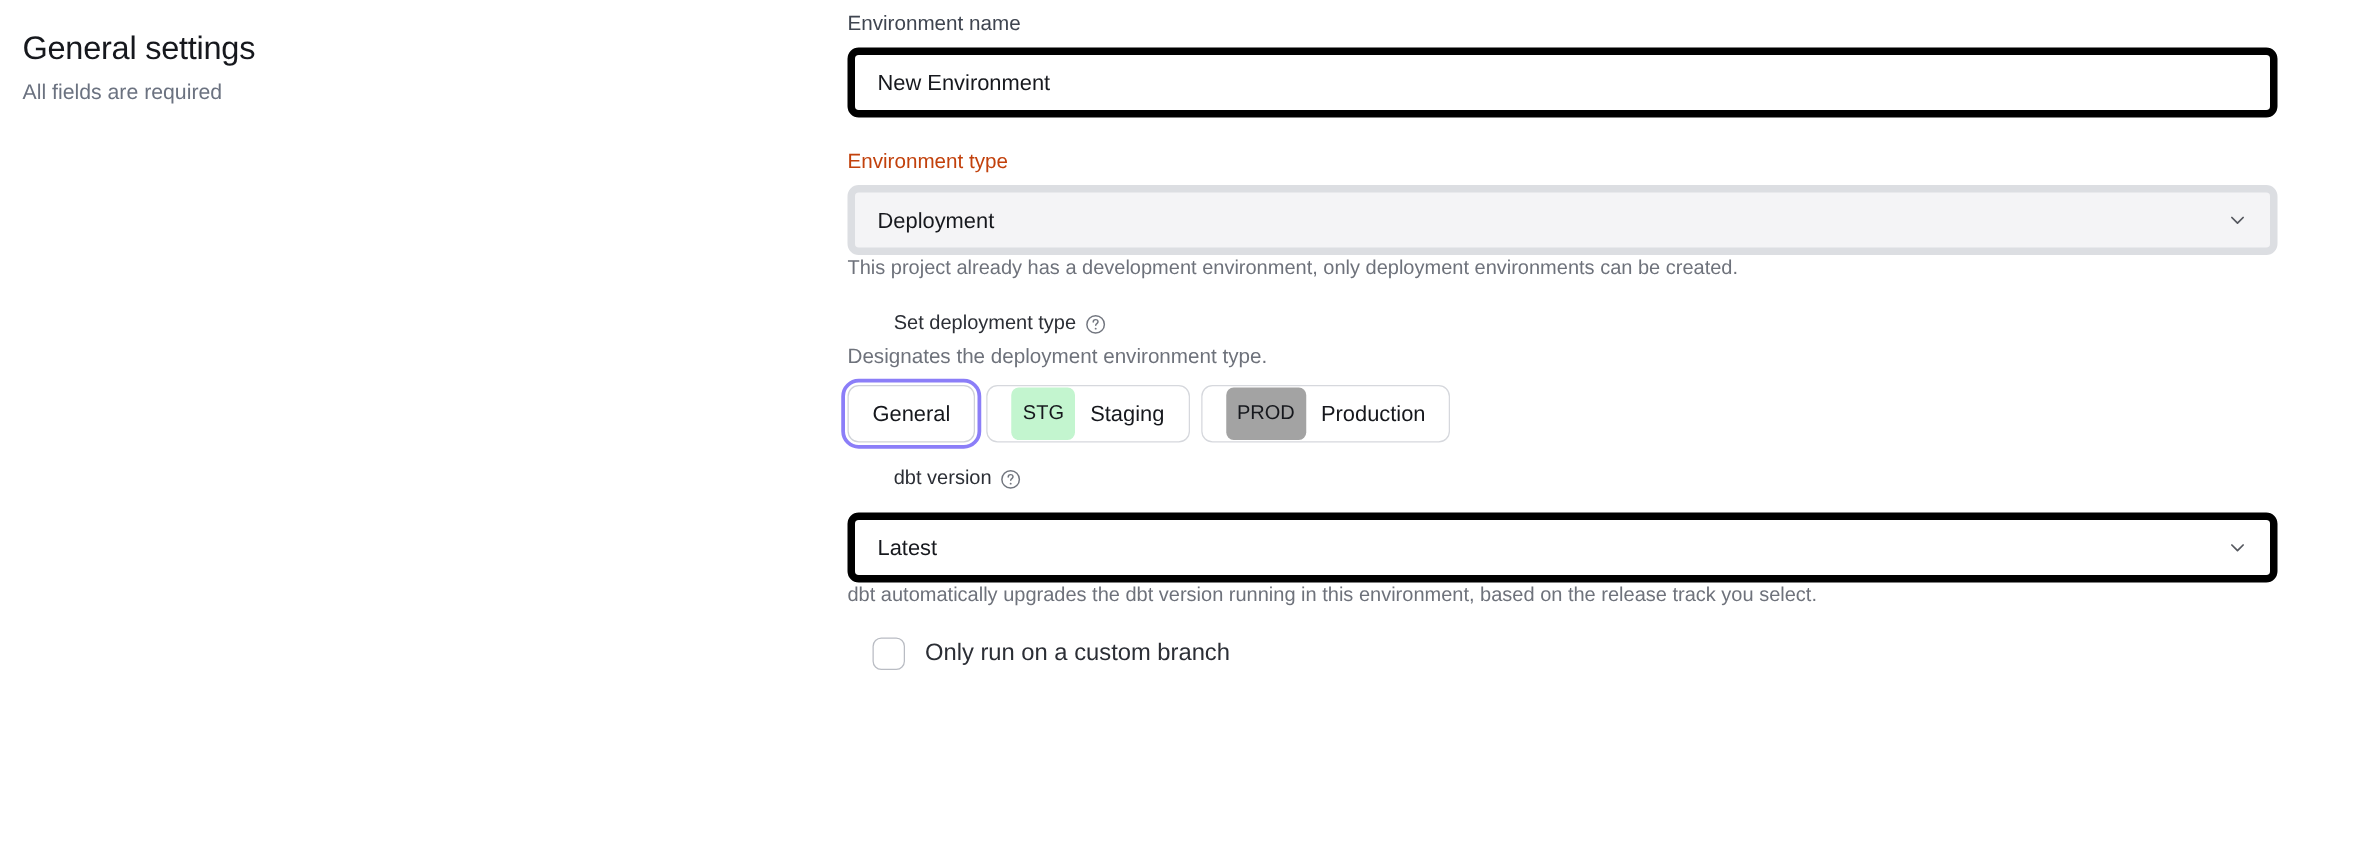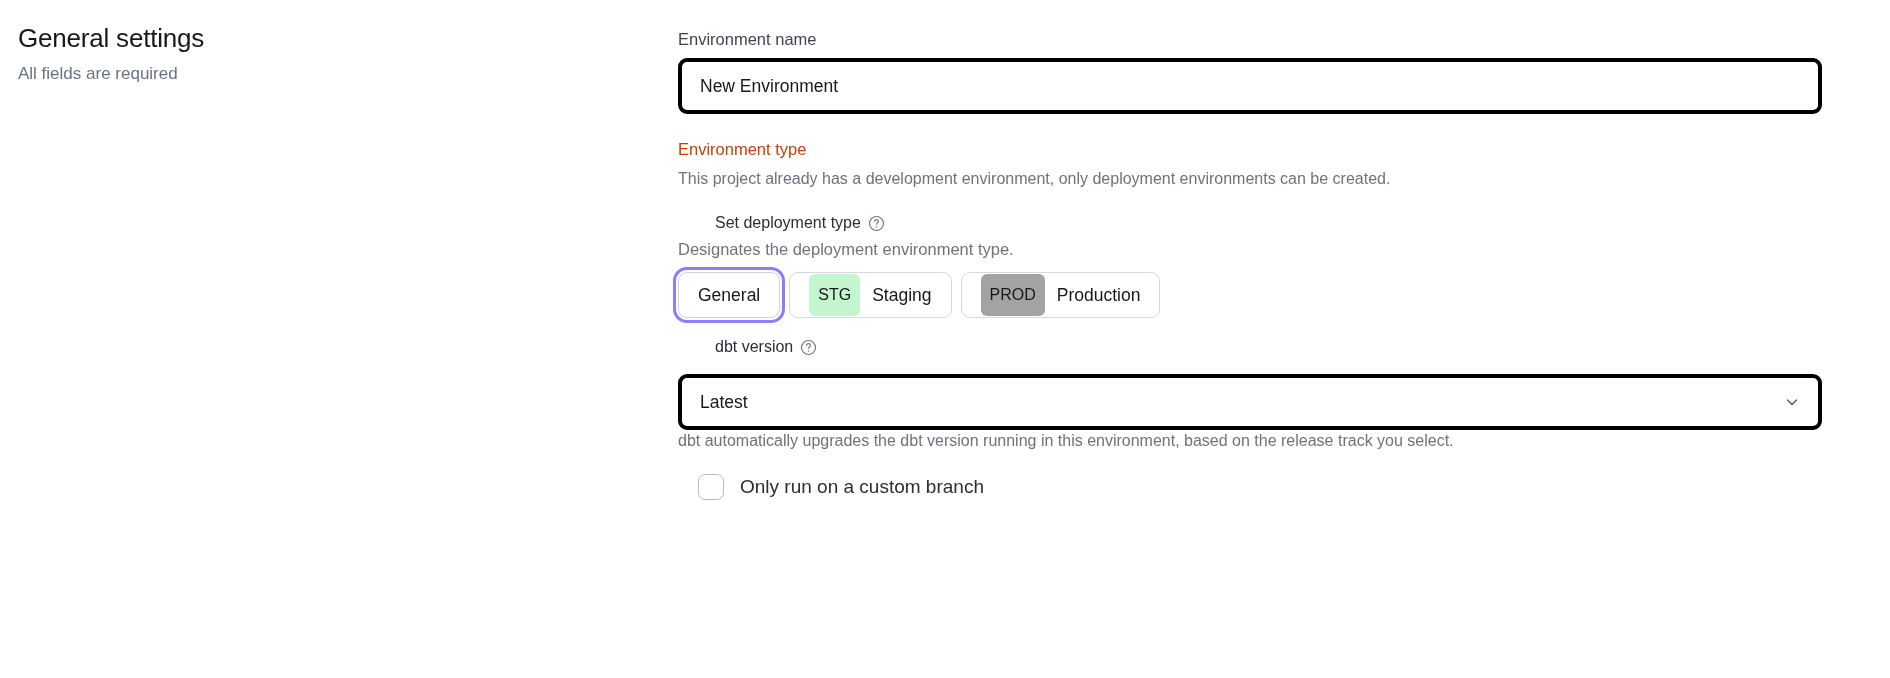--- a/index.html
+++ b/index.html
@@ -42,37 +42,37 @@
   .section-sub {
     font-size: 17px;
     line-height: 24px;
     color: #6b7280;
     margin-top: 4px;
   }
 
   
   .form-col {
     flex: 1 1 auto;
-    padding-top: 28px;
+    padding-top: 8px;
     padding-right: 34px;
     max-width: 1178px;
   }
 
   .field-label {
     font-size: 16.5px;
     line-height: 22px;
     color: #3f4550;
     margin-bottom: 8px;
   }
   .field-label.is-disabled { color: #c2410c; }
 
   .control-box {
     width: 100%;
     height: 56px;
-    border: 4px solid #000000;
+    border: 6px solid #000000;
     border-radius: 9px;
     background: #ffffff;
     display: flex;
     align-items: center;
     padding: 0 18px;
     font-size: 17.5px;
     color: #16181d;
   }
   .control-box.select {
     justify-content: space-between;
@@ -211,20 +211,26 @@
 
     <div class="field-block">
       <div class="field-label">Environment name</div>
       <div class="control-box text-input" placeholder="Environment name">New Environment</div>
     </div>
 
     <div class="gap-24"></div>
 
     <div class="field-block">
       <div class="field-label is-disabled">Environment type</div>
+      <div class="control-box select disabled-select">
+        <span>Deployment</span>
+        <svg class="chevron" viewBox="0 0 16 16" fill="none">
+          <path d="M3.5 6 L8 10.5 L12.5 6" stroke="currentColor" stroke-width="1.4" stroke-linecap="round" stroke-linejoin="round"></path>
+        </svg>
+      </div>
       <div class="helper-text">This project already has a development environment, only deployment environments can be created.</div>
     </div>
 
     <div class="gap-20"></div>
 
     <div class="field-block">
       <div class="label-row">
         <span class="lbl">Set deployment type</span>
         <svg class="q-icon" viewBox="0 0 18 18" fill="none">
           <circle cx="9" cy="9" r="7.4" stroke="currentColor" stroke-width="1.25"></circle>

